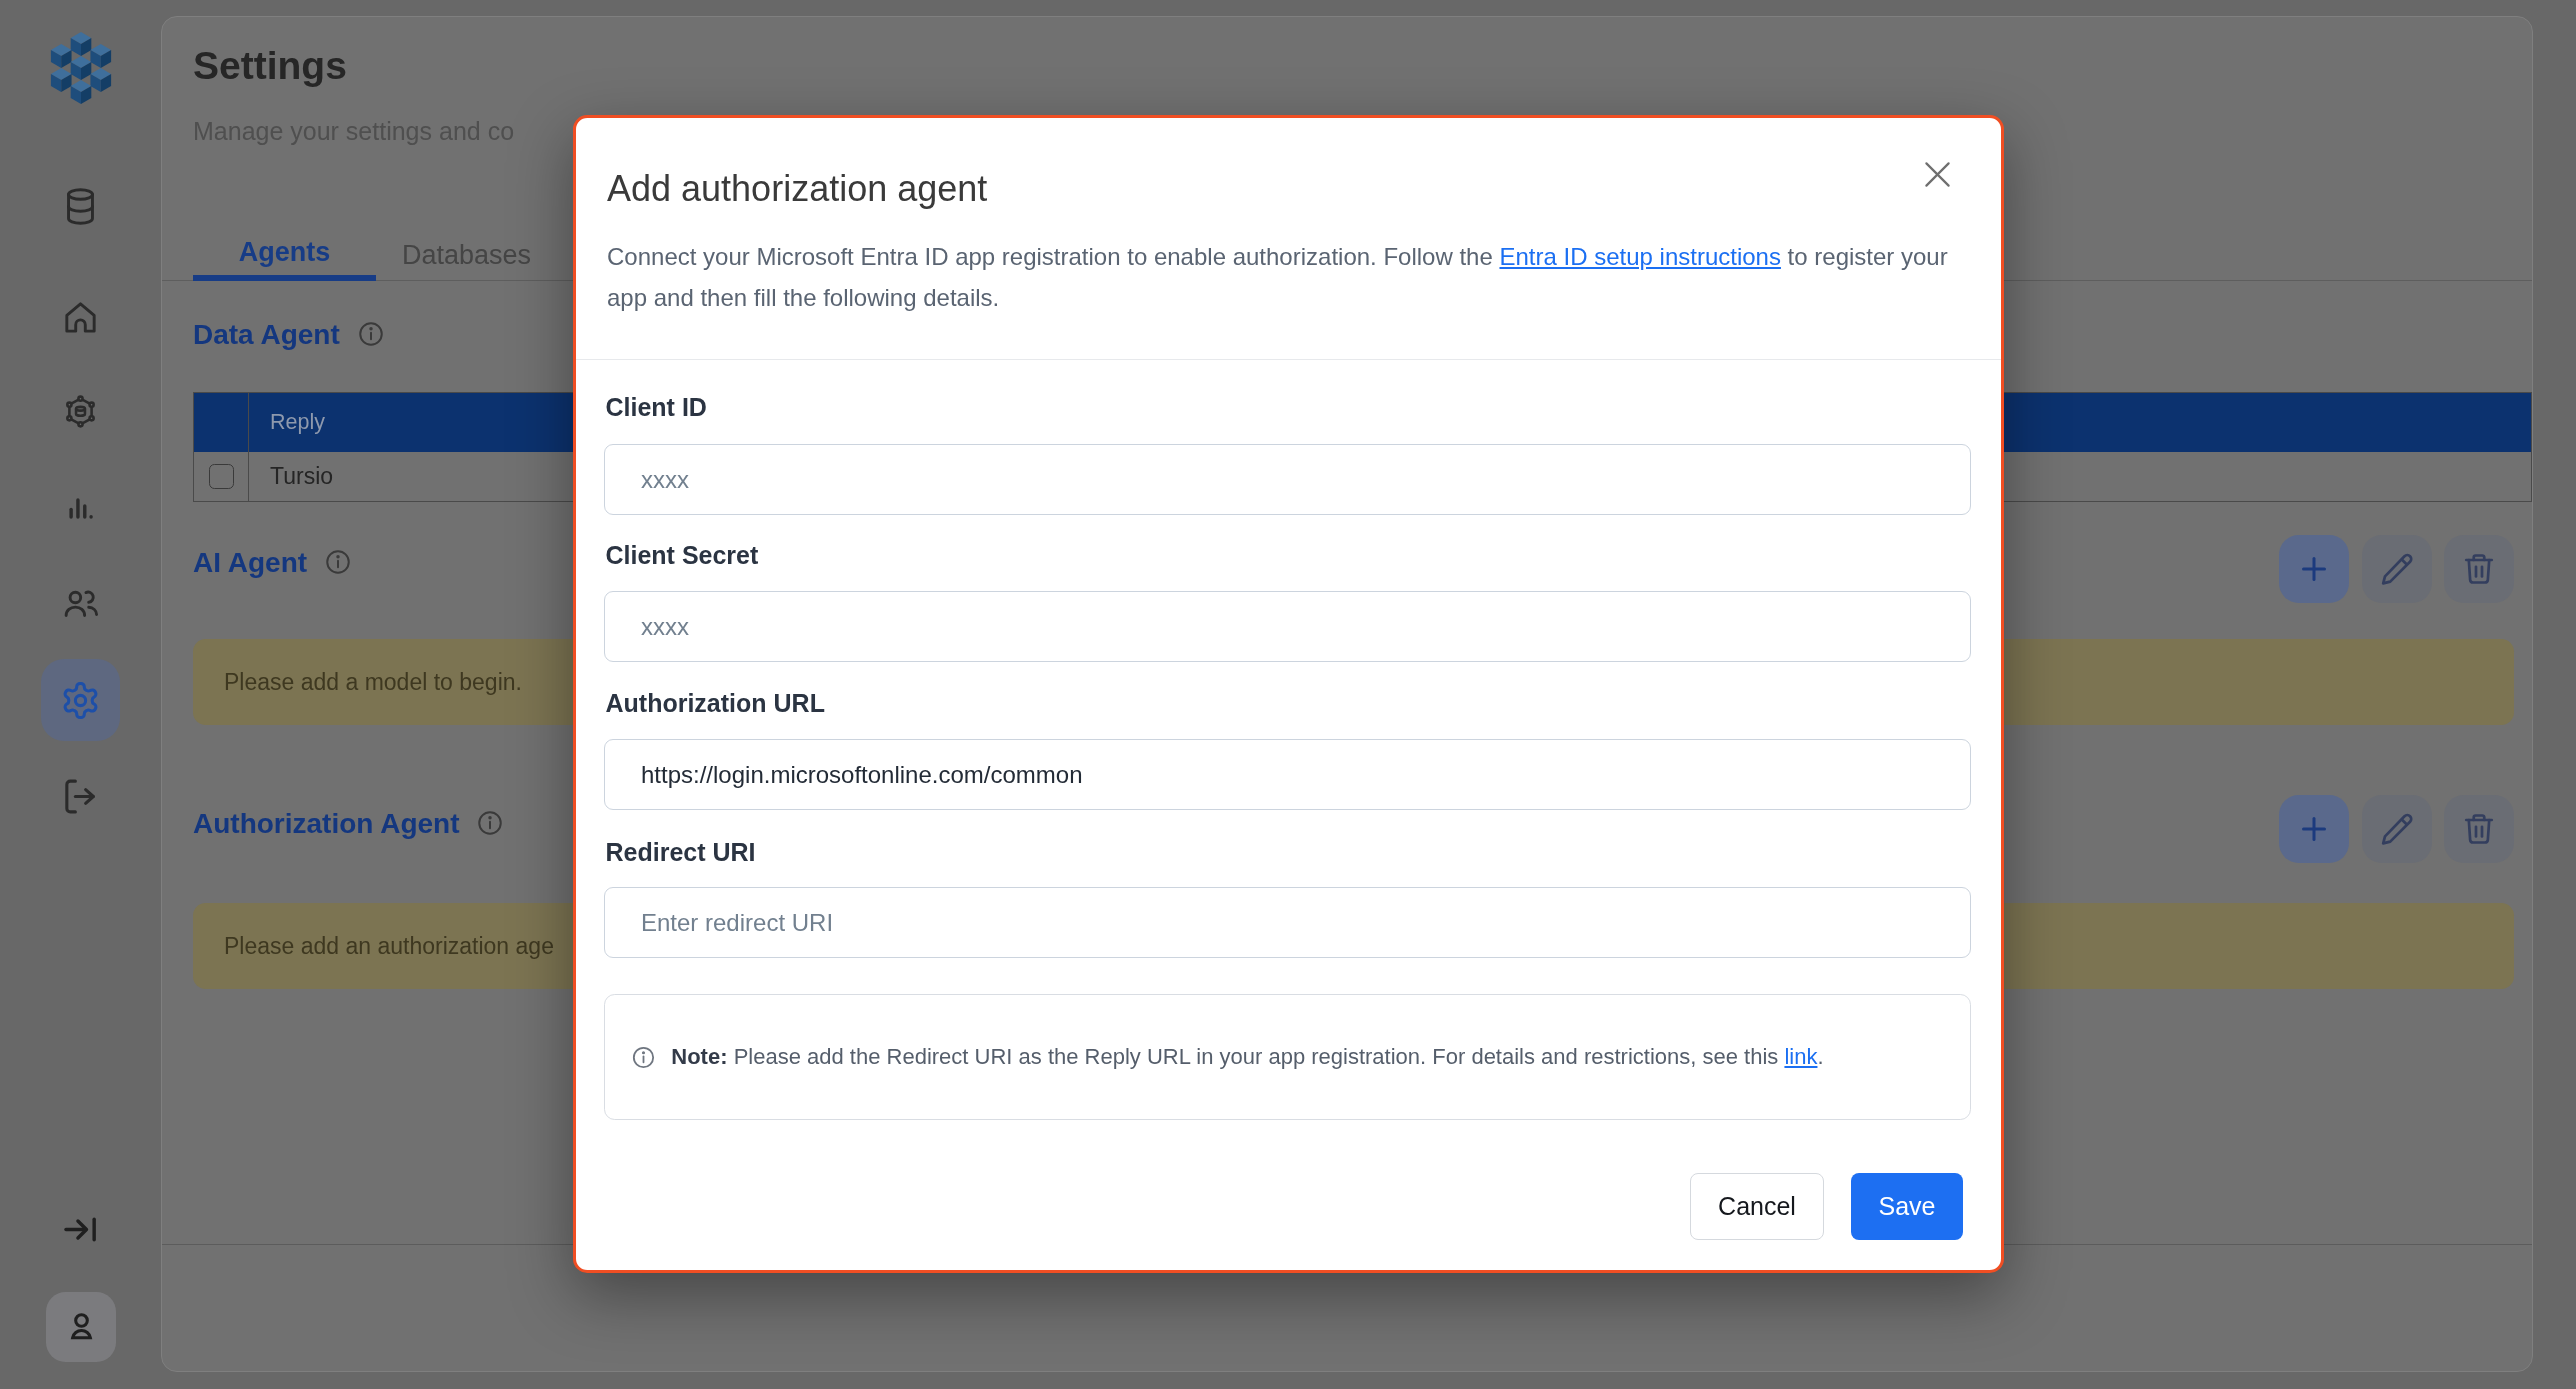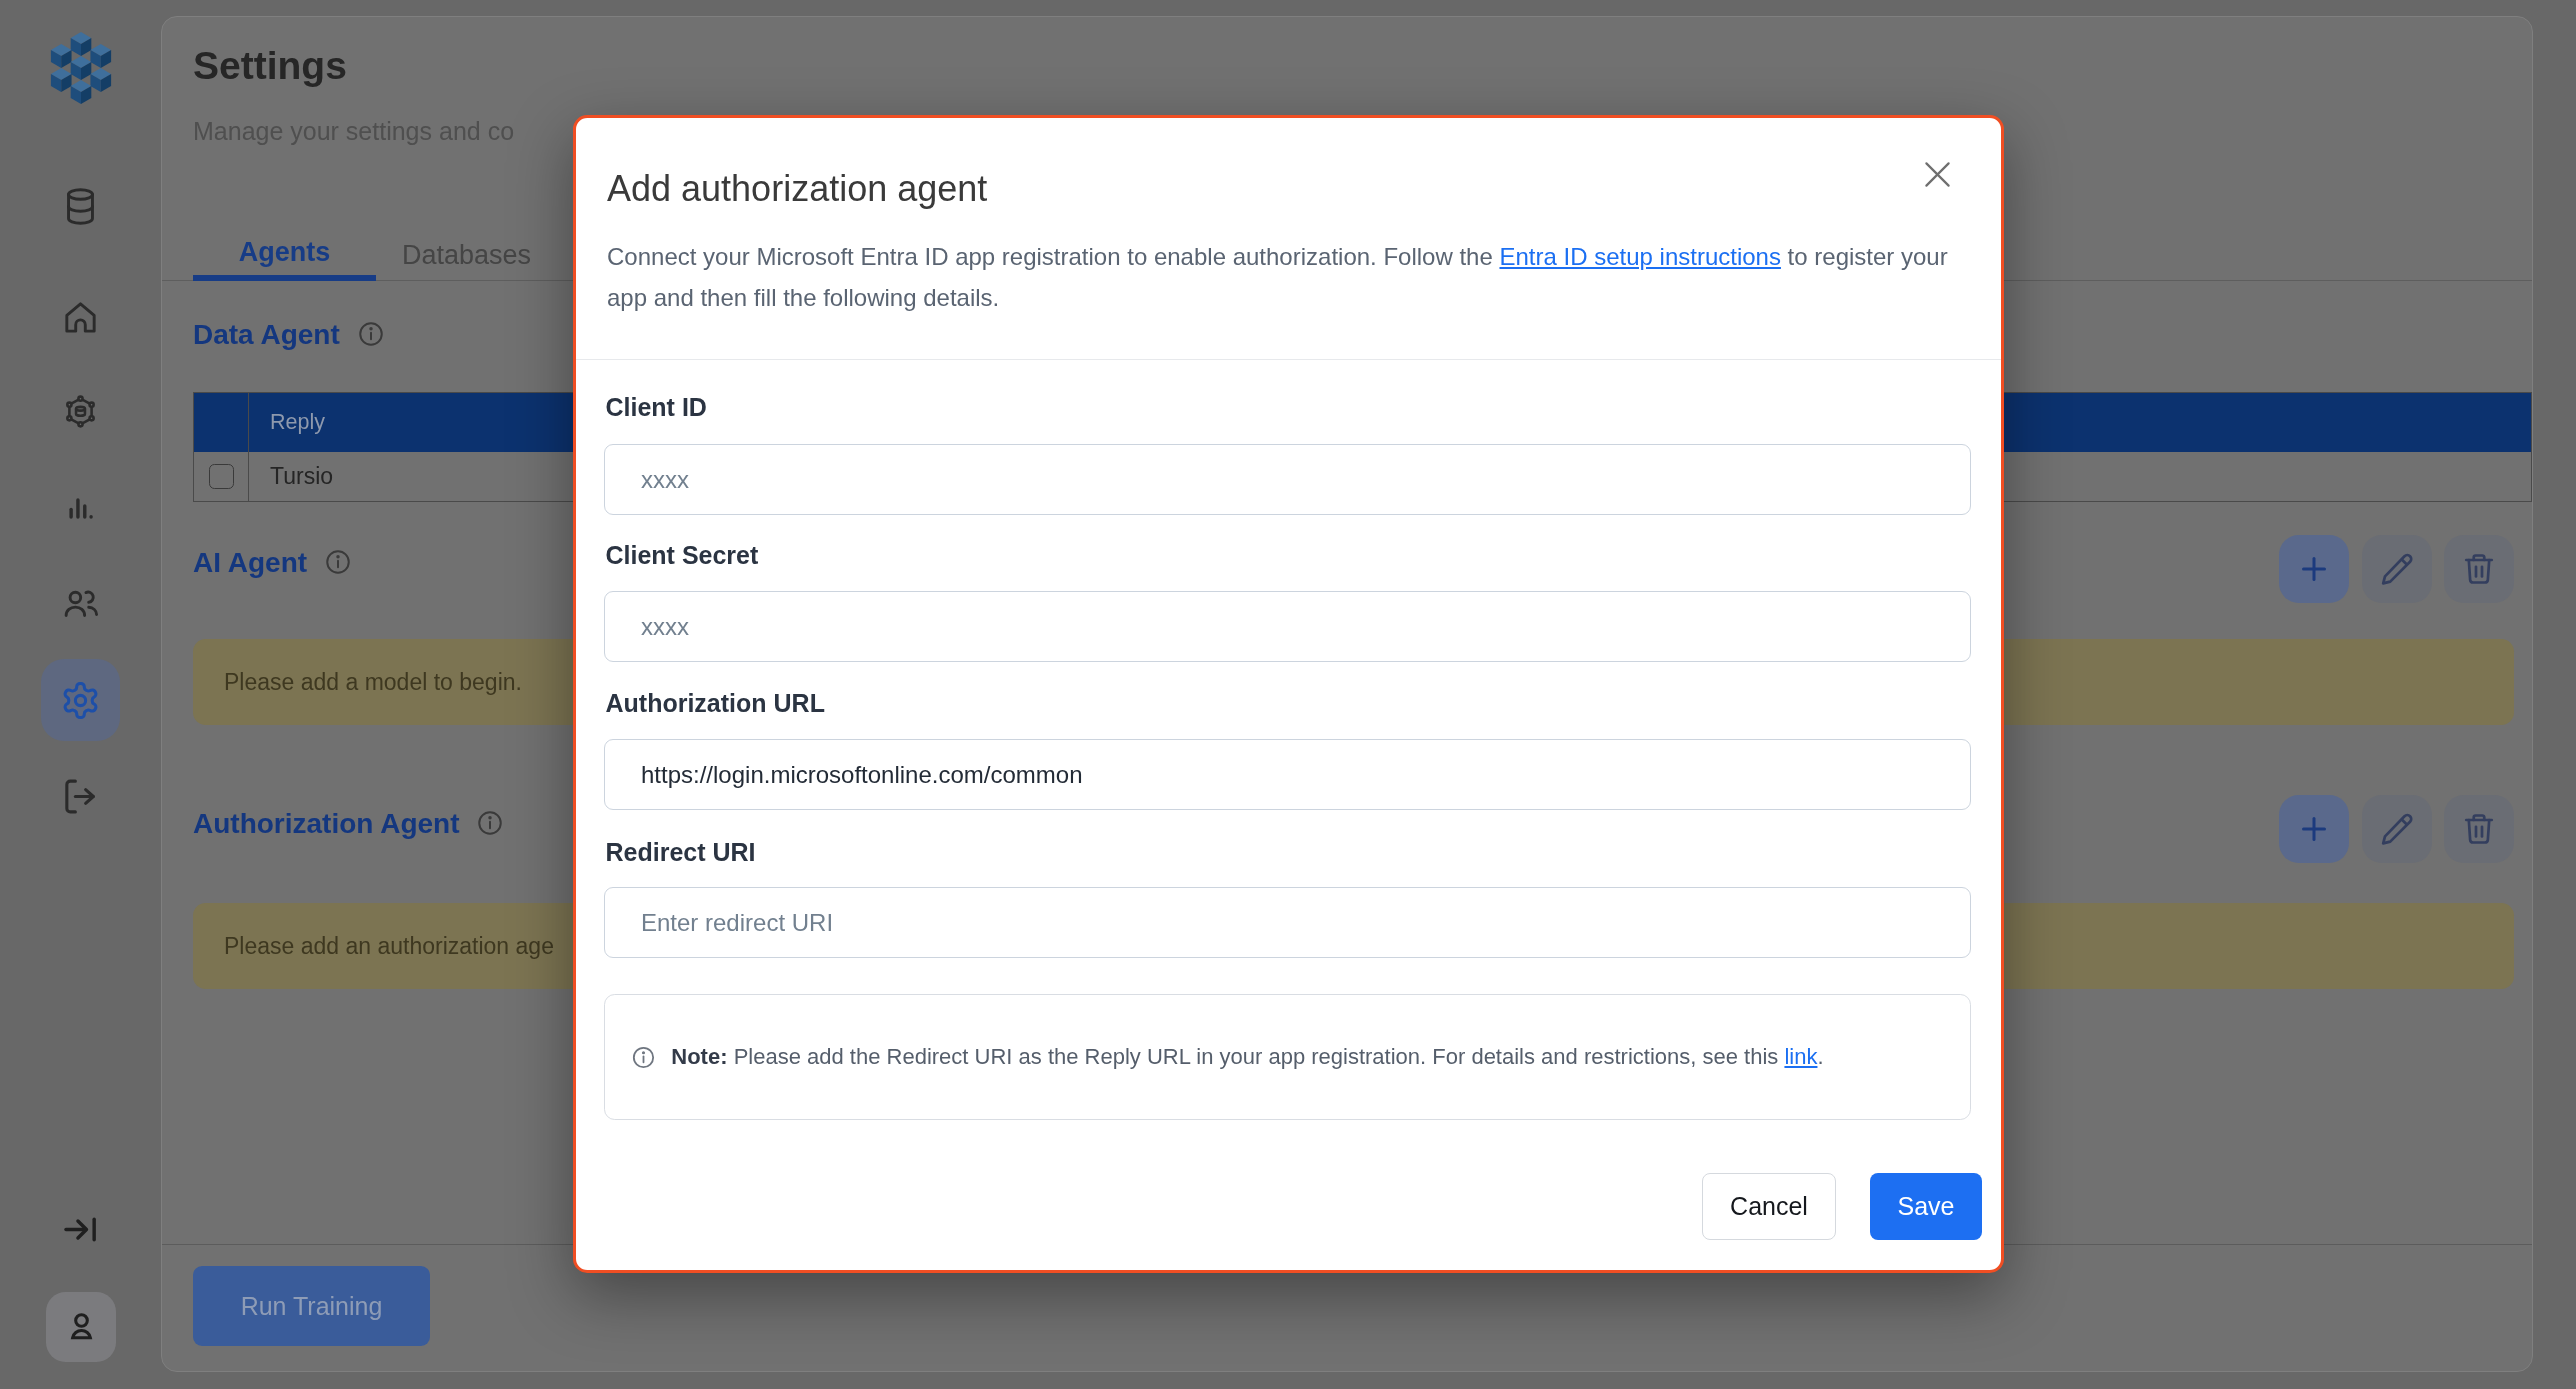--- a/index.html
+++ b/index.html
@@ -62,21 +62,21 @@
   .m-link{color:var(--accent);text-decoration:underline;cursor:pointer;}
   .m-divider{position:absolute;left:0;top:241px;width:100%;height:0.9px;background:#e7e9ec;}
   .f-label{position:absolute;left:29.5px;font-size:25px;font-weight:700;color:#2b3442;}
   .f-input{position:absolute;left:28px;width:1367px;height:71px;border:1.8px solid #ccd4de;border-radius:9px;padding:0 36px;font-size:24px;color:#232b36;font-family:inherit;background:#fff;}
   .f-input::placeholder{color:#72808f;opacity:1;}
   .note-box{position:absolute;left:28px;top:876px;width:1367px;height:126px;border:1.8px solid #d9dde3;border-radius:10.7px;display:flex;align-items:center;padding:0 25px;gap:14.3px;}
   .note-ic{width:27px;height:27px;color:#6f7680;flex:0 0 auto;}
   .note-ic svg{width:100%;height:100%;}
   .note-text{font-size:22px;color:#555e6b;white-space:nowrap;}
   .note-text b{color:#333b49;}
-  .m-actions{position:absolute;right:19px;top:1055px;display:flex;gap:34px;}
+  .m-actions{position:absolute;right:38px;top:1055px;display:flex;gap:27px;}
   .btn{height:67px;border-radius:8px;font-size:25px;font-family:inherit;cursor:pointer;display:flex;align-items:center;justify-content:center;}
   .btn.cancel{width:134px;background:#fff;border:1.8px solid #d5d9de;color:#15181d;}
   .btn.save{width:112px;background:var(--save_bg);border:none;color:#ffffff;}
 </style>
 </head>
 <body>
 
 <div class="app">
 
   <div class="sidebar">
@@ -273,21 +273,20 @@
             <path d="M8.5 6V4.2A1.2 1.2 0 0 1 9.7 3h4.6a1.2 1.2 0 0 1 1.2 1.2V6"></path>
             <path d="M18.8 6l-.9 13.2a2 2 0 0 1-2 1.8H8.1a2 2 0 0 1-2-1.8L5.2 6"></path>
             <line x1="10" y1="10.5" x2="10" y2="17"></line>
             <line x1="14" y1="10.5" x2="14" y2="17"></line>
           </svg>
       </div>
     </div>
     <div class="banner" style="top:886px">Please add an authorization age</div>
 
     <div class="footer-line"></div>
-    <button class="run-btn">Run Training</button>
   </div>
 
   <div class="modal">
     <div class="m-title">Add authorization agent</div>
     <span class="m-close">
       <svg viewBox="0 0 24 24" fill="none" stroke="currentColor" stroke-width="1.3" stroke-linecap="round">
         <line x1="5.5" y1="5.5" x2="18.5" y2="18.5"></line>
           <line x1="18.5" y1="5.5" x2="5.5" y2="18.5"></line>
       </svg>
     </span>

